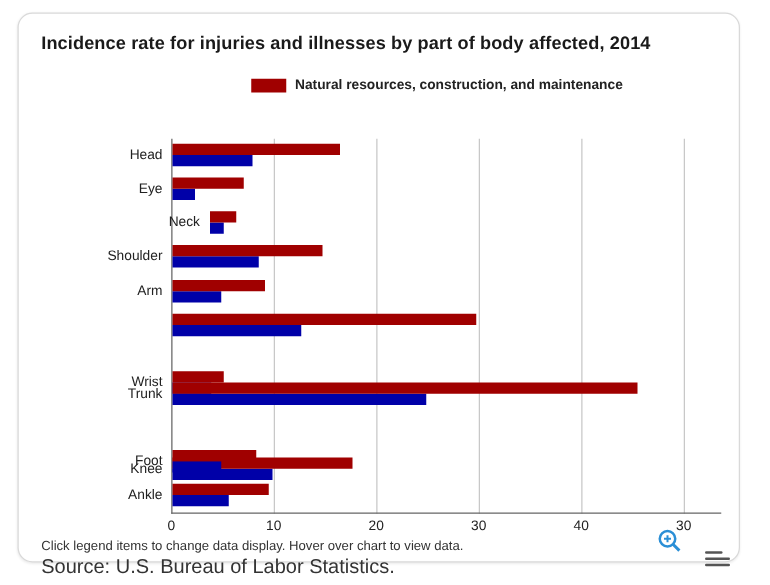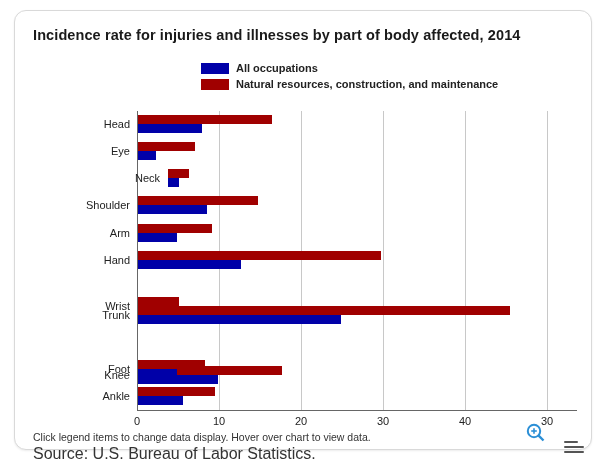--- a/index.html
+++ b/index.html
@@ -171,24 +171,20 @@
   .menu-bar.full { width: 20px; }
 </style>
 </head>
 <body>
 
 <div id="chart-card">
 
   <div id="chart-title">Incidence rate for injuries and illnesses by part of body affected, 2014</div>
 
   <div id="legend">
-    <div class="legend-row">
-      <span class="legend-swatch" style="background:#0000a8"></span>
-      <span class="legend-label">All occupations</span>
-    </div>
     <div class="legend-row">
       <span class="legend-swatch" style="background:#a00000"></span>
       <span class="legend-label">Natural resources, construction, and maintenance</span>
     </div>
   </div>
 
   <div id="plot">
     <div id="plot-bg"></div>
     <div id="gridlines">
         <div class="gridline" style="left: 82px;"></div>
@@ -219,21 +215,20 @@
           <div class="cat-label" style="top: 6.63636px;">Shoulder</div>
           <div class="bar bar-a" style="width: 68.88px; top: 12.6364px; background: rgb(0, 0, 168);"></div>
           <div class="bar bar-b" style="width: 119.72px; top: 3.63636px; background: rgb(160, 0, 0);"></div>
         </div>
         <div class="cat-group" style="top: 109.091px; height: 27.2727px;">
           <div class="cat-label" style="top: 6.63636px;">Arm</div>
           <div class="bar bar-a" style="width: 39.36px; top: 12.6364px; background: rgb(0, 0, 168);"></div>
           <div class="bar bar-b" style="width: 73.8px; top: 3.63636px; background: rgb(160, 0, 0);"></div>
         </div>
         <div class="cat-group" style="top: 136.364px; height: 27.2727px;">
-          <div class="cat-label" style="top: 6.63636px;">Hand</div>
           <div class="bar bar-a" style="width: 103.32px; top: 12.6364px; background: rgb(0, 0, 168);"></div>
           <div class="bar bar-b" style="width: 242.72px; top: 3.63636px; background: rgb(160, 0, 0);"></div>
         </div>
         <div class="cat-group" style="top: 163.636px; height: 27.2727px; margin-top: 19px;">
           <div class="cat-label" style="top: 6.63636px;">Wrist</div>
           <div class="bar bar-a" style="width: 31.16px; top: 12.6364px; background: rgb(0, 0, 168);"></div>
           <div class="bar bar-b" style="width: 41px; top: 3.63636px; background: rgb(160, 0, 0);"></div>
         </div>
         <div class="cat-group" style="top: 190.909px; height: 27.2727px;">
           <div class="cat-label" style="top: 6.63636px;">Trunk</div>

